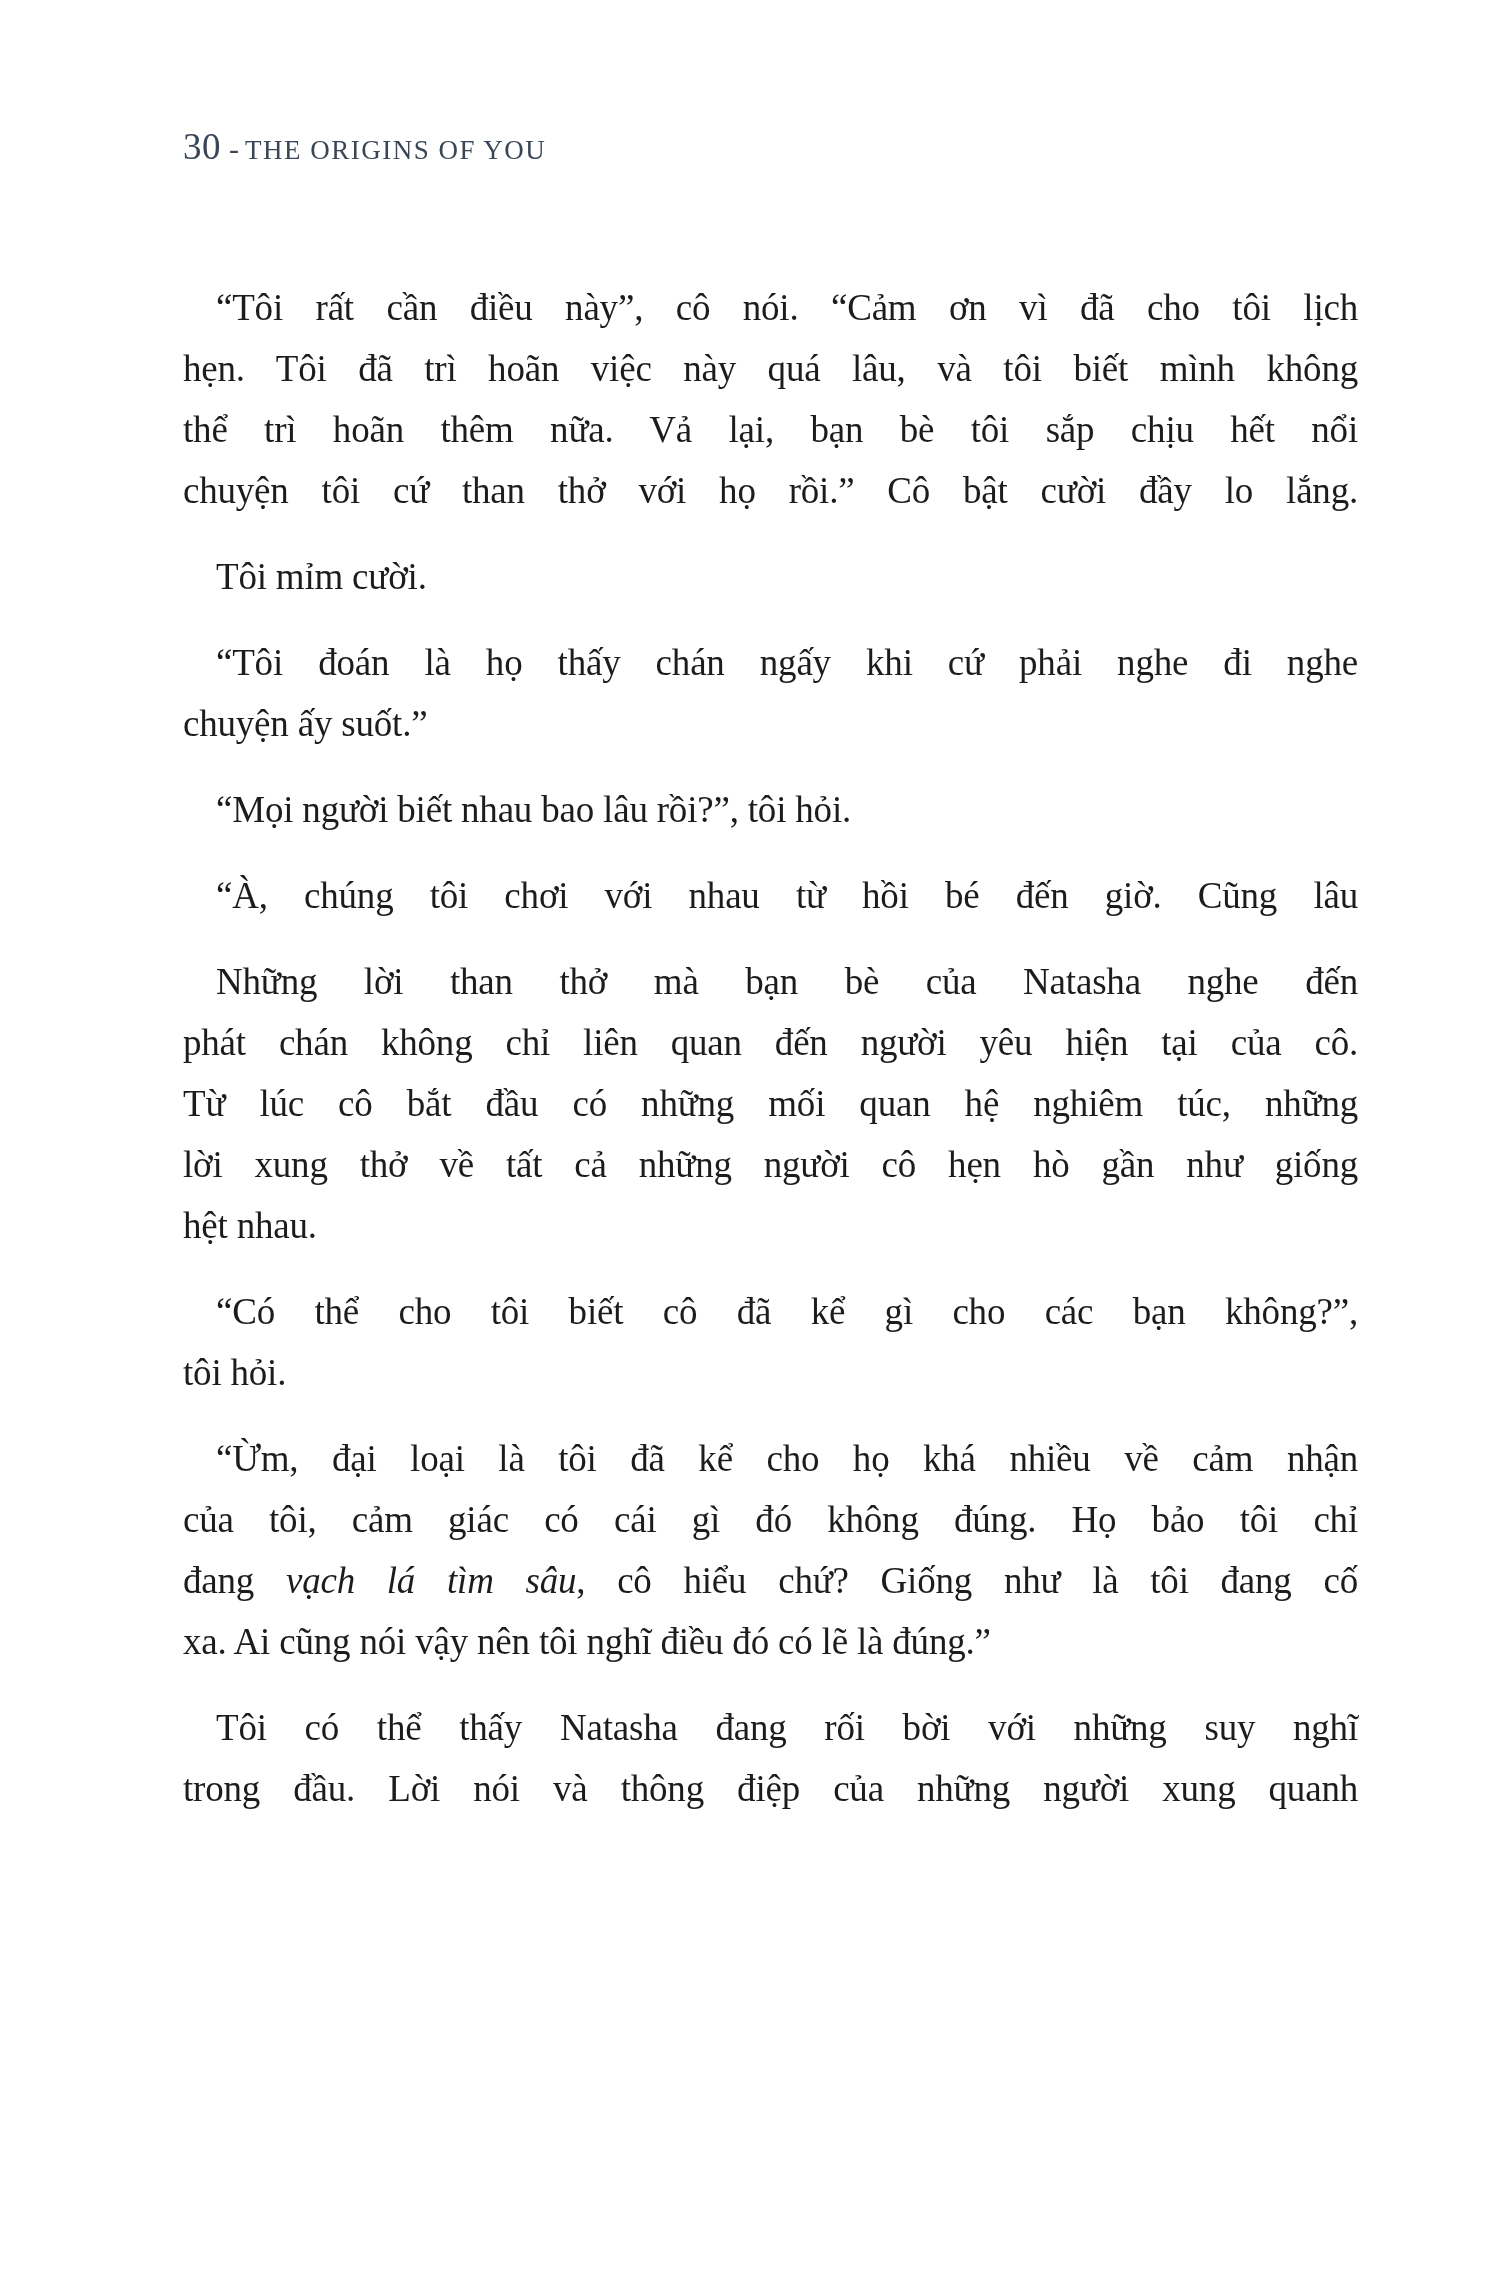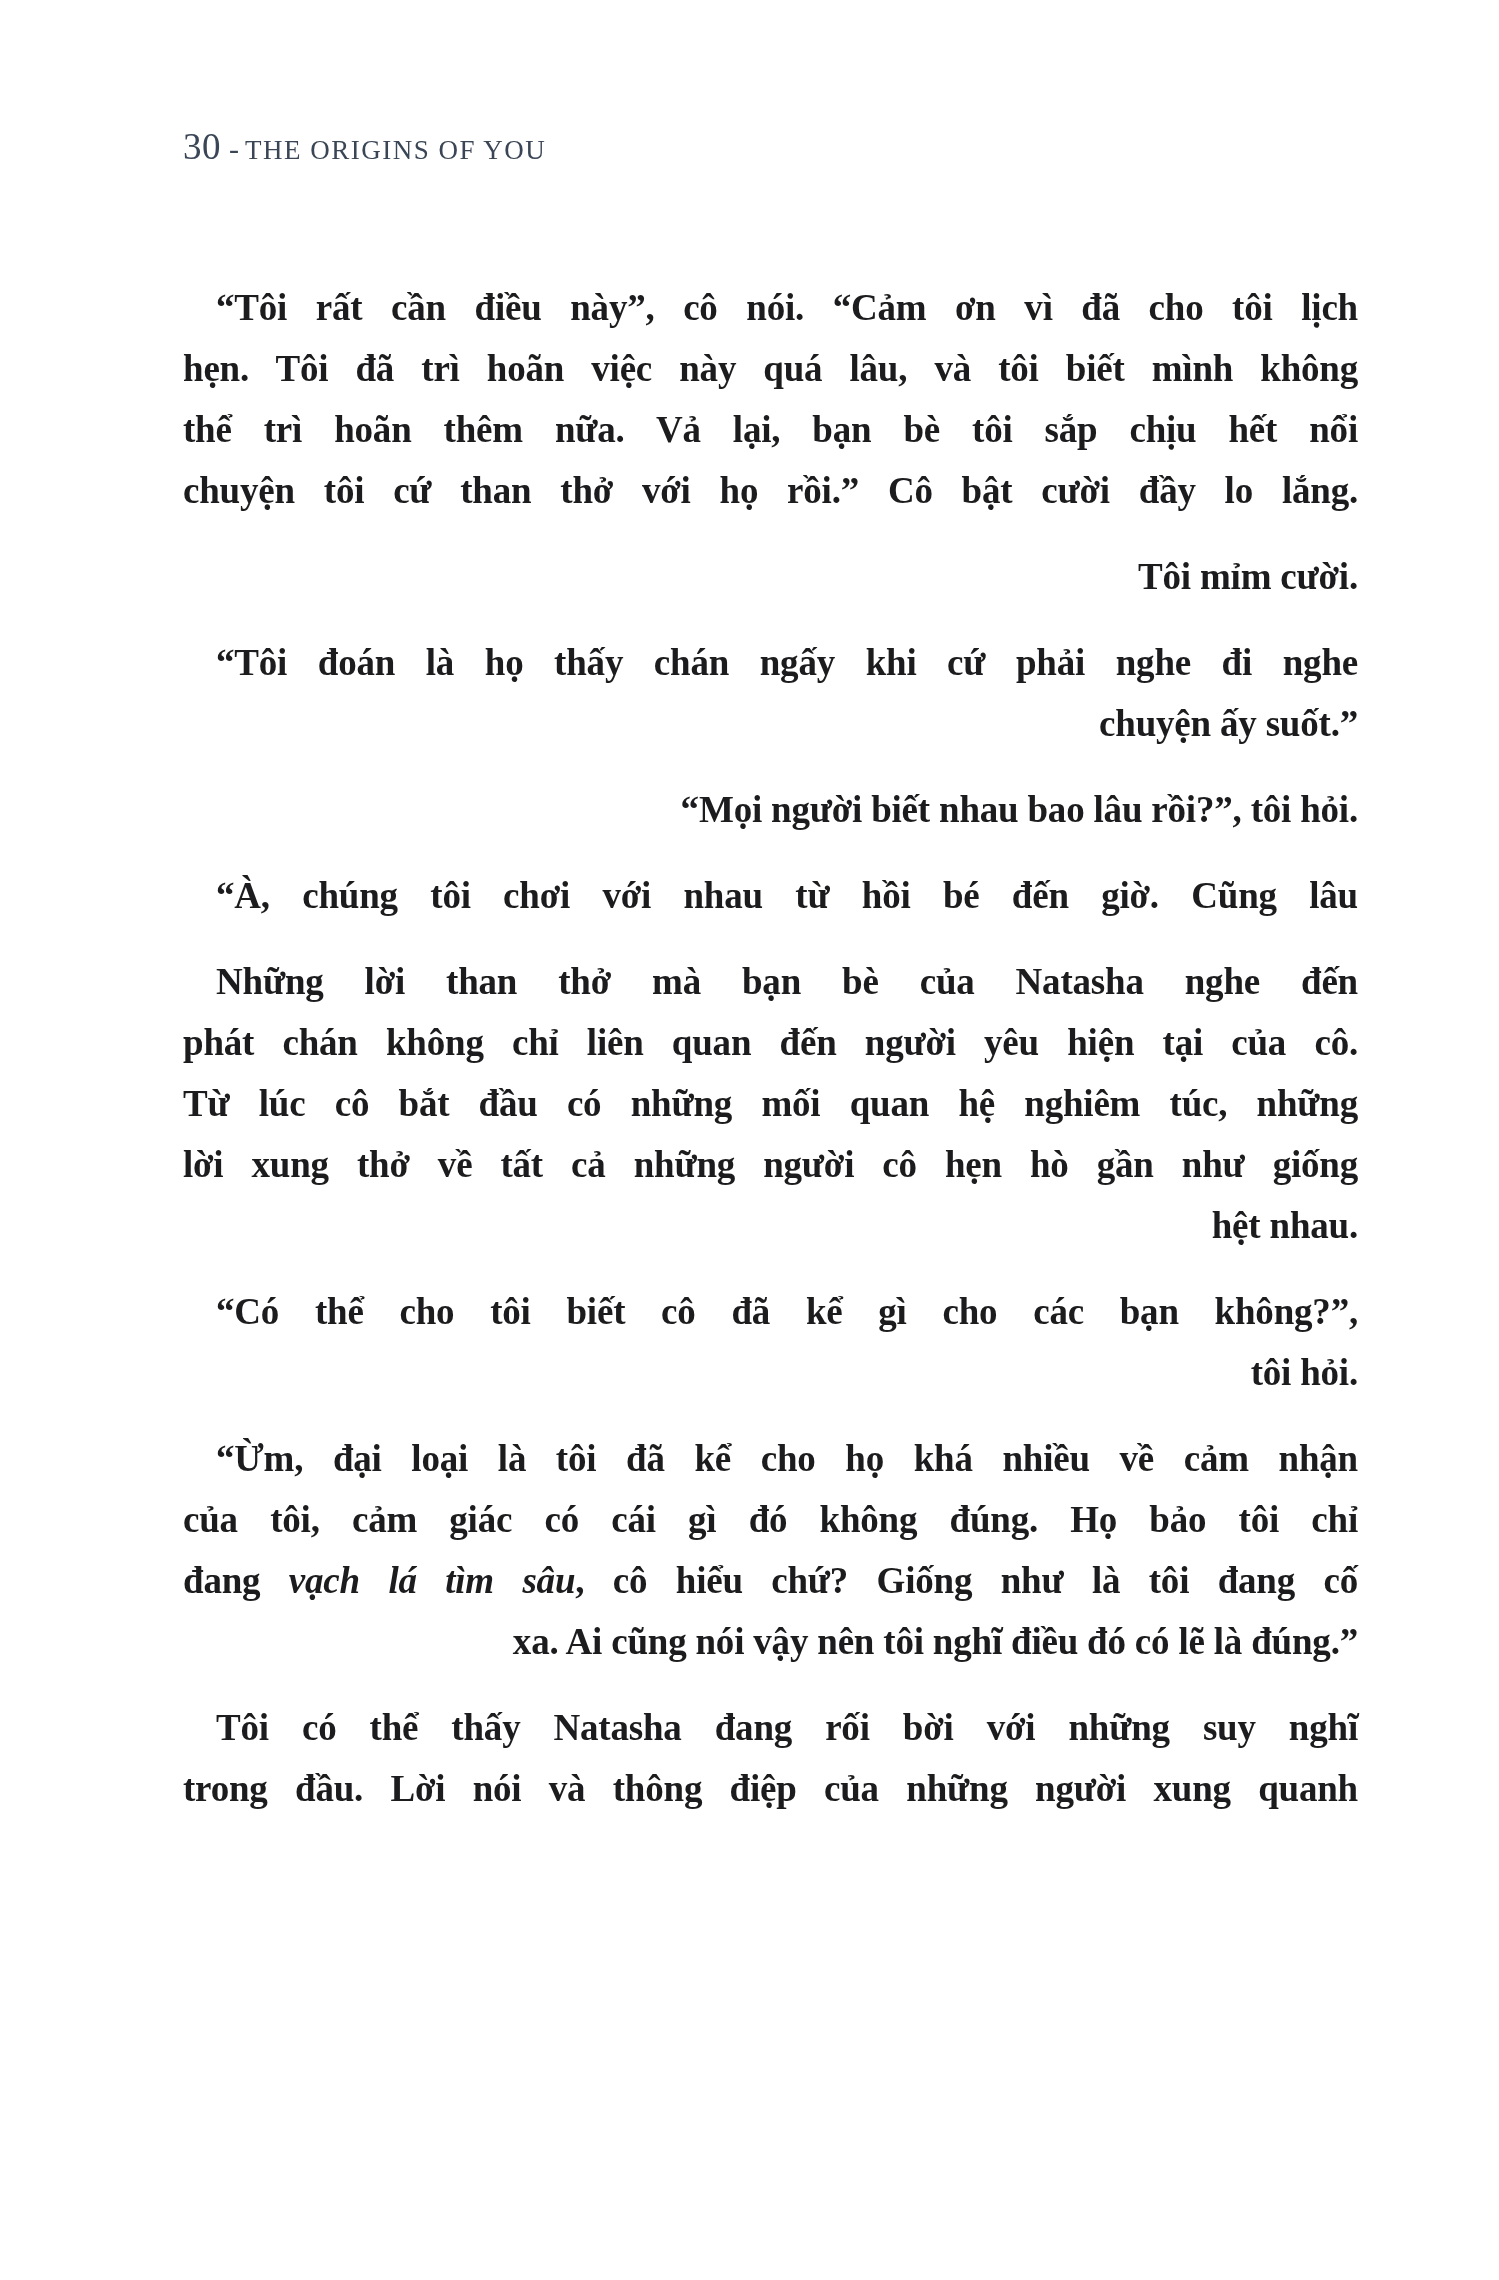--- a/index.html
+++ b/index.html
@@ -40,29 +40,29 @@
   }
   .textblock {
     position: absolute;
     left: 183px;
     top: 277px;
     width: 1175px;
     font-size: 37px;
     line-height: 61px;
     letter-spacing: -0.2px;
   }
-  .para { margin: 0 0 25px 0; font-weight: bold; }
+  .para { margin: 0 0 25px 0; }
   .para:last-child { margin-bottom: 0; }
   .ln { display: block; }
   .ln.first { padding-left: 33px; }
   .ln.justify {
     text-align: justify;
     text-align-last: justify;
   }
-  .ln.left { text-align: right; }
+  .ln.left { text-align: left; }
   .it { font-style: italic; }
 </style>
 </head>
 <body>
 
 <div class="page">
 
   <header class="running-head">
     <span class="pagenum">30</span><span class="dash">-</span><span class="booktitle">THE ORIGINS OF YOU</span>
   </header>

